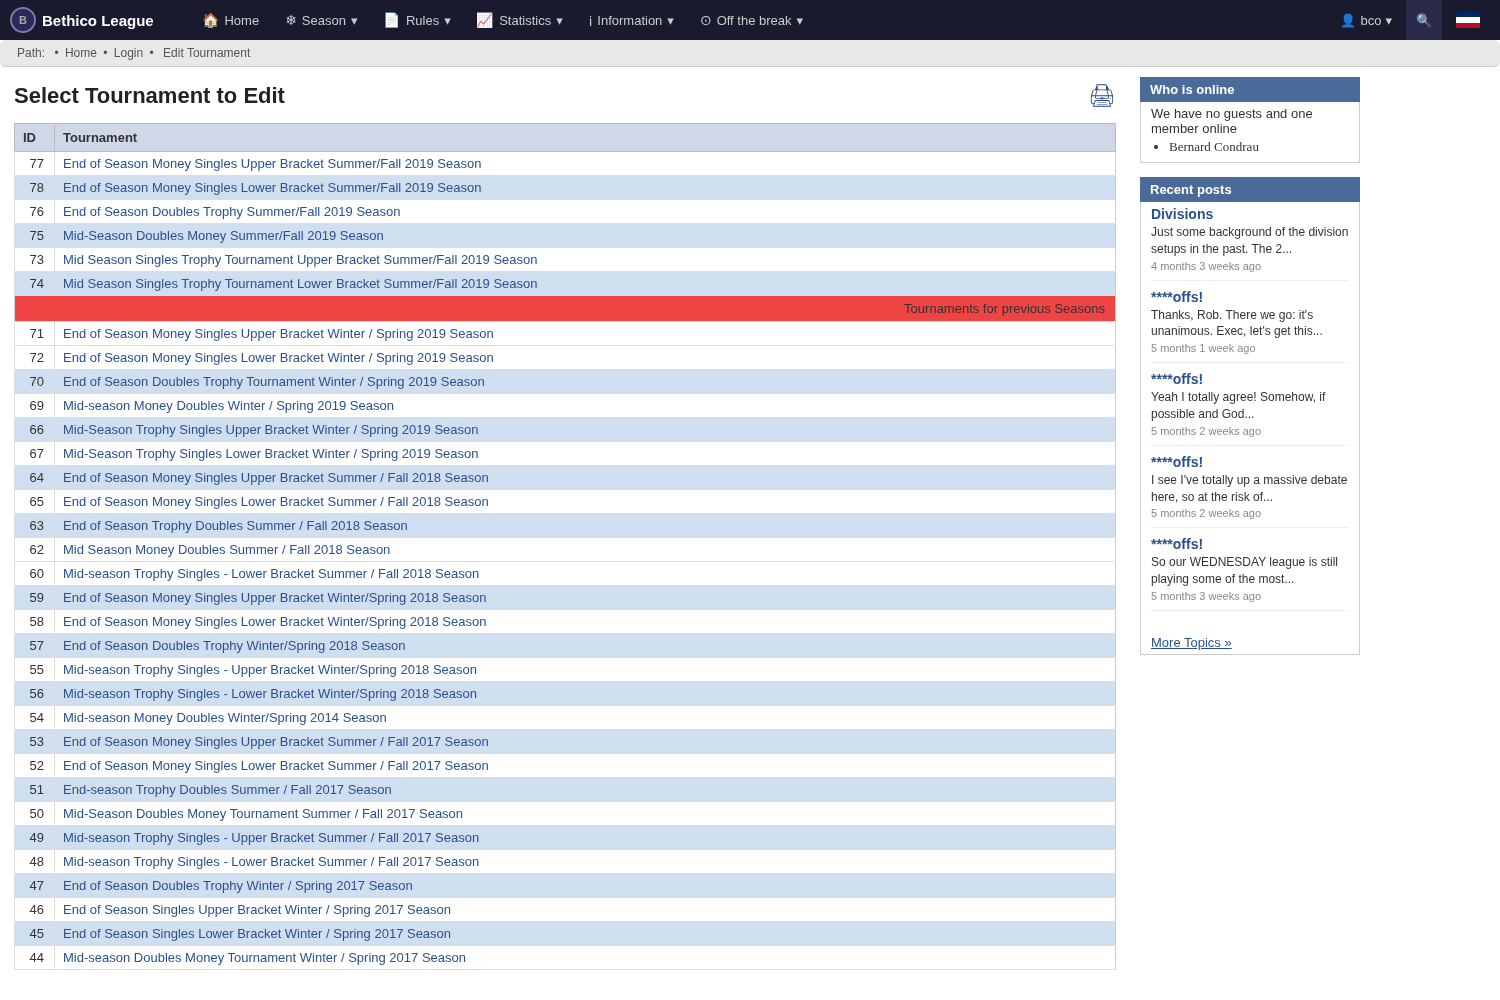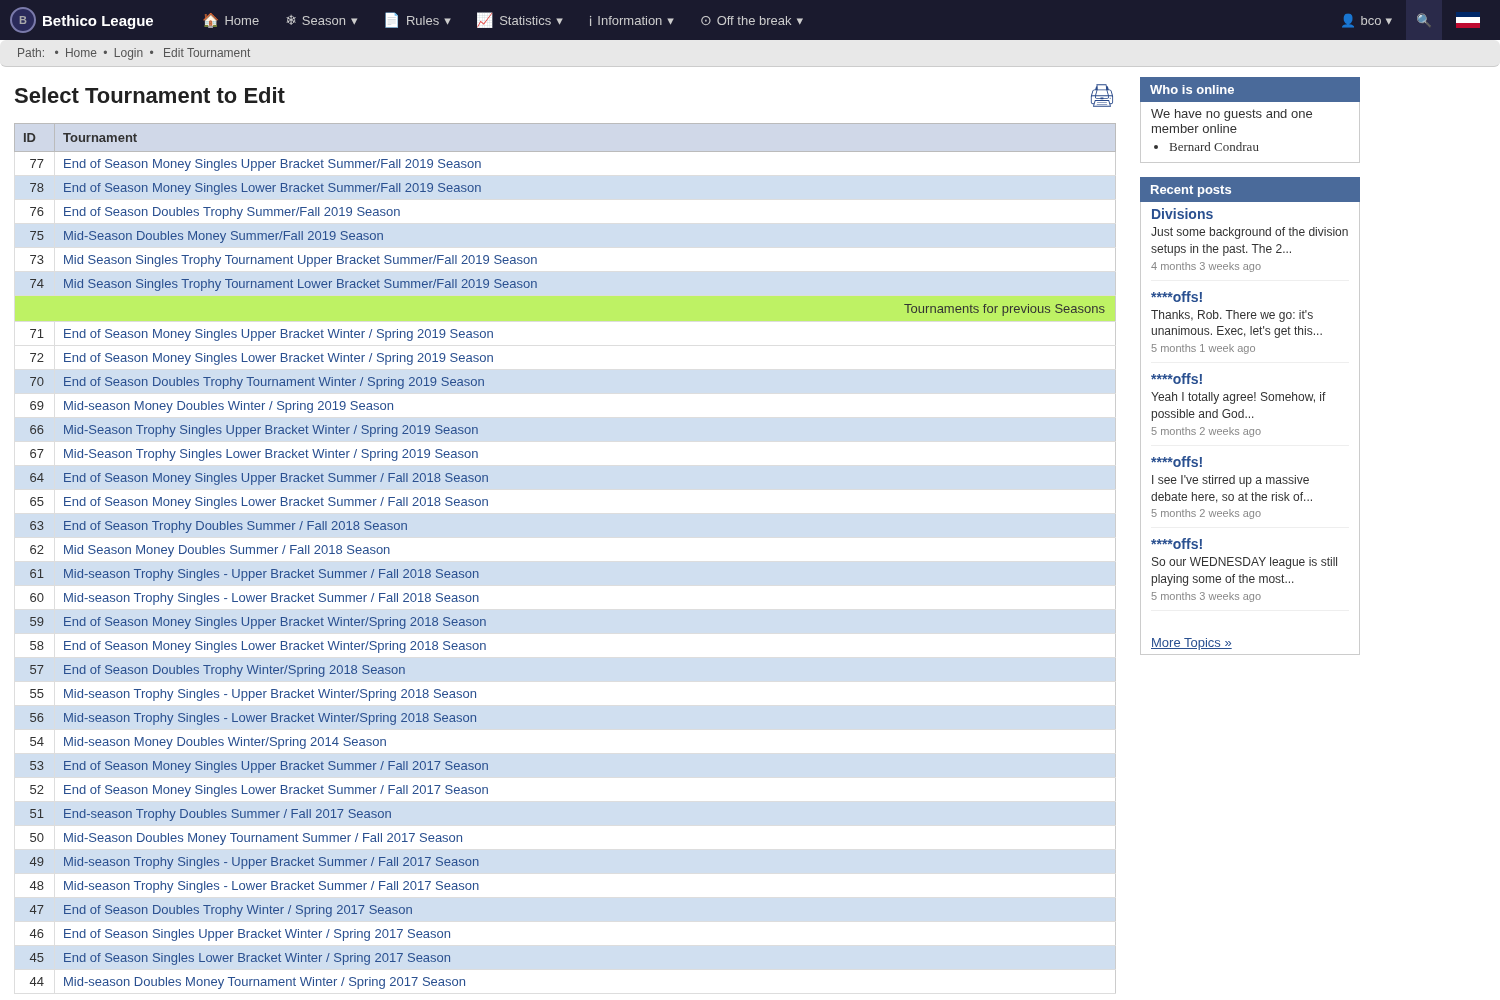--- a/index.html
+++ b/index.html
@@ -143,21 +143,21 @@
       color: #333;
       font-weight: normal;
     }
     .row-highlight {
       background: #d0dff0;
     }
     .row-normal {
       background: #fff;
     }
     .row-section-header {
-      background: #bef264;
+      background: #ef4444;
       color: #fff;
       font-weight: bold;
     }
     .row-section-header td {
       padding: 5px 8px;
       color: #fff;
     }
     .tournament-table a {
       color: #2a5090;
       text-decoration: none;
@@ -362,24 +362,20 @@
             <td>65</td>
             <td><a href="#">End of Season Money Singles Lower Bracket Summer / Fall 2018 Season</a></td>
           </tr>
           <tr class="row-highlight">
             <td>63</td>
             <td><a href="#">End of Season Trophy Doubles Summer / Fall 2018 Season</a></td>
           </tr>
           <tr class="row-normal">
             <td>62</td>
             <td><a href="#">Mid Season Money Doubles Summer / Fall 2018 Season</a></td>
-          </tr>
-          <tr class="row-highlight">
-            <td>61</td>
-            <td><a href="#">Mid-season Trophy Singles - Upper Bracket Summer / Fall 2018 Season</a></td>
           </tr>
           <tr class="row-normal">
             <td>60</td>
             <td><a href="#">Mid-season Trophy Singles - Lower Bracket Summer / Fall 2018 Season</a></td>
           </tr>
           <tr class="row-highlight">
             <td>59</td>
             <td><a href="#">End of Season Money Singles Upper Bracket Winter/Spring 2018 Season</a></td>
           </tr>
           <tr class="row-normal">
@@ -471,21 +467,21 @@
             <div class="recent-post-excerpt">Thanks, Rob. There we go: it's unanimous. Exec, let's get this...</div>
             <div class="recent-post-time">5 months 1 week ago</div>
           </div>
           <div class="recent-post">
             <div class="recent-post-title">****offs!</div>
             <div class="recent-post-excerpt">Yeah I totally agree! Somehow, if possible and God...</div>
             <div class="recent-post-time">5 months 2 weeks ago</div>
           </div>
           <div class="recent-post">
             <div class="recent-post-title">****offs!</div>
-            <div class="recent-post-excerpt">I see I've stirred up a massive debate here, so at the risk of...</div>
+            <div class="recent-post-excerpt">I see I've totally up a massive debate here, so at the risk of...</div>
             <div class="recent-post-time">5 months 2 weeks ago</div>
           </div>
           <div class="recent-post">
             <div class="recent-post-title">****offs!</div>
             <div class="recent-post-excerpt">So our WEDNESDAY league is still playing some of the most...</div>
             <div class="recent-post-time">5 months 3 weeks ago</div>
           </div>
           <a class="more-topics" href="#">More Topics »</a>
         </div>
     </div>

